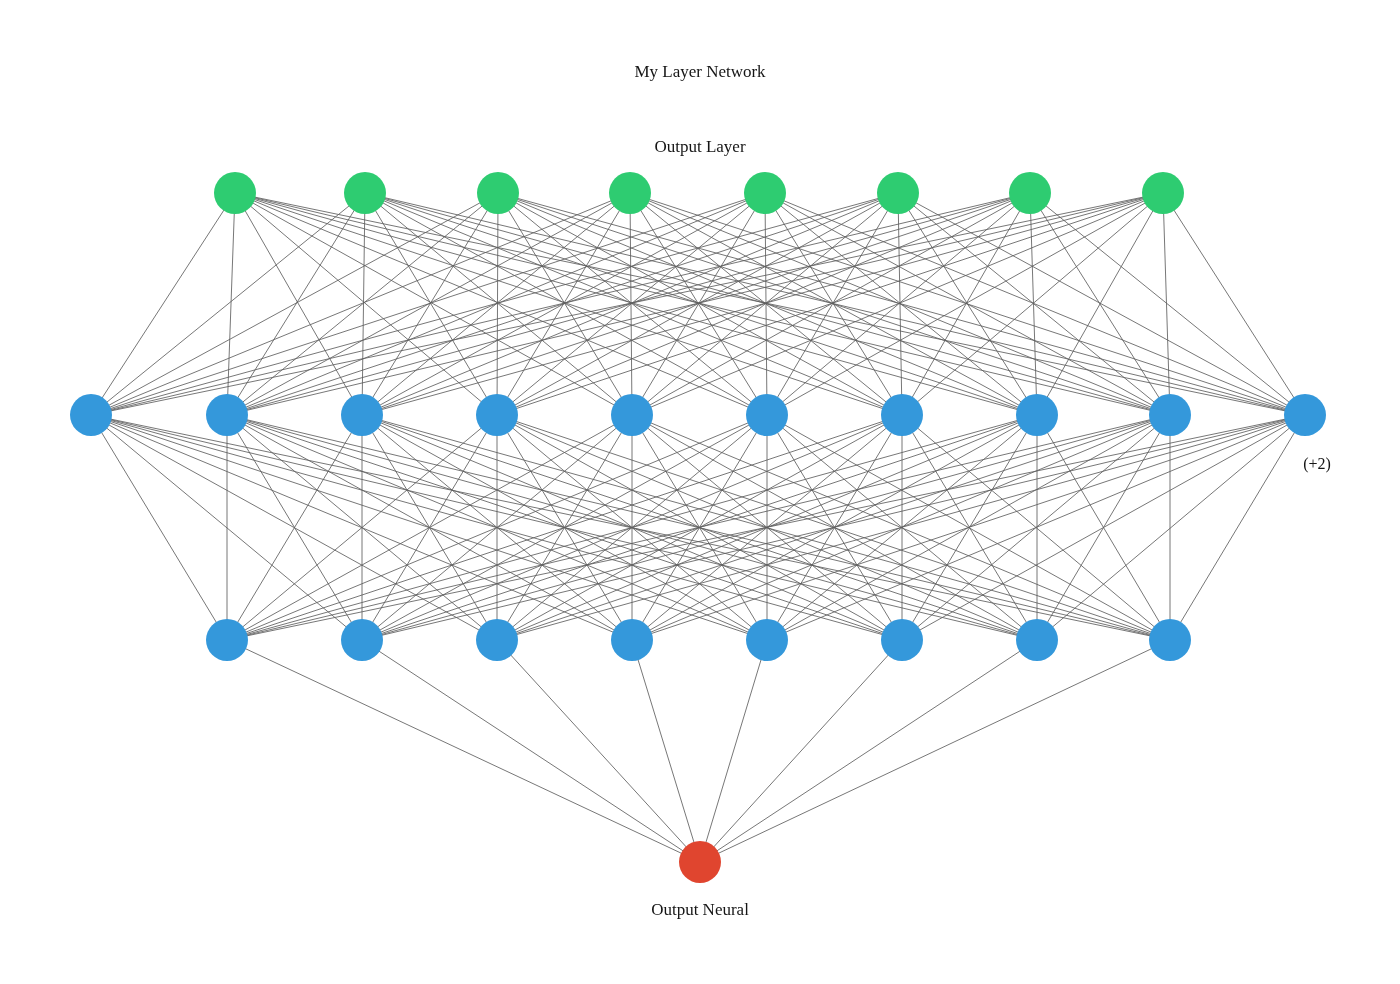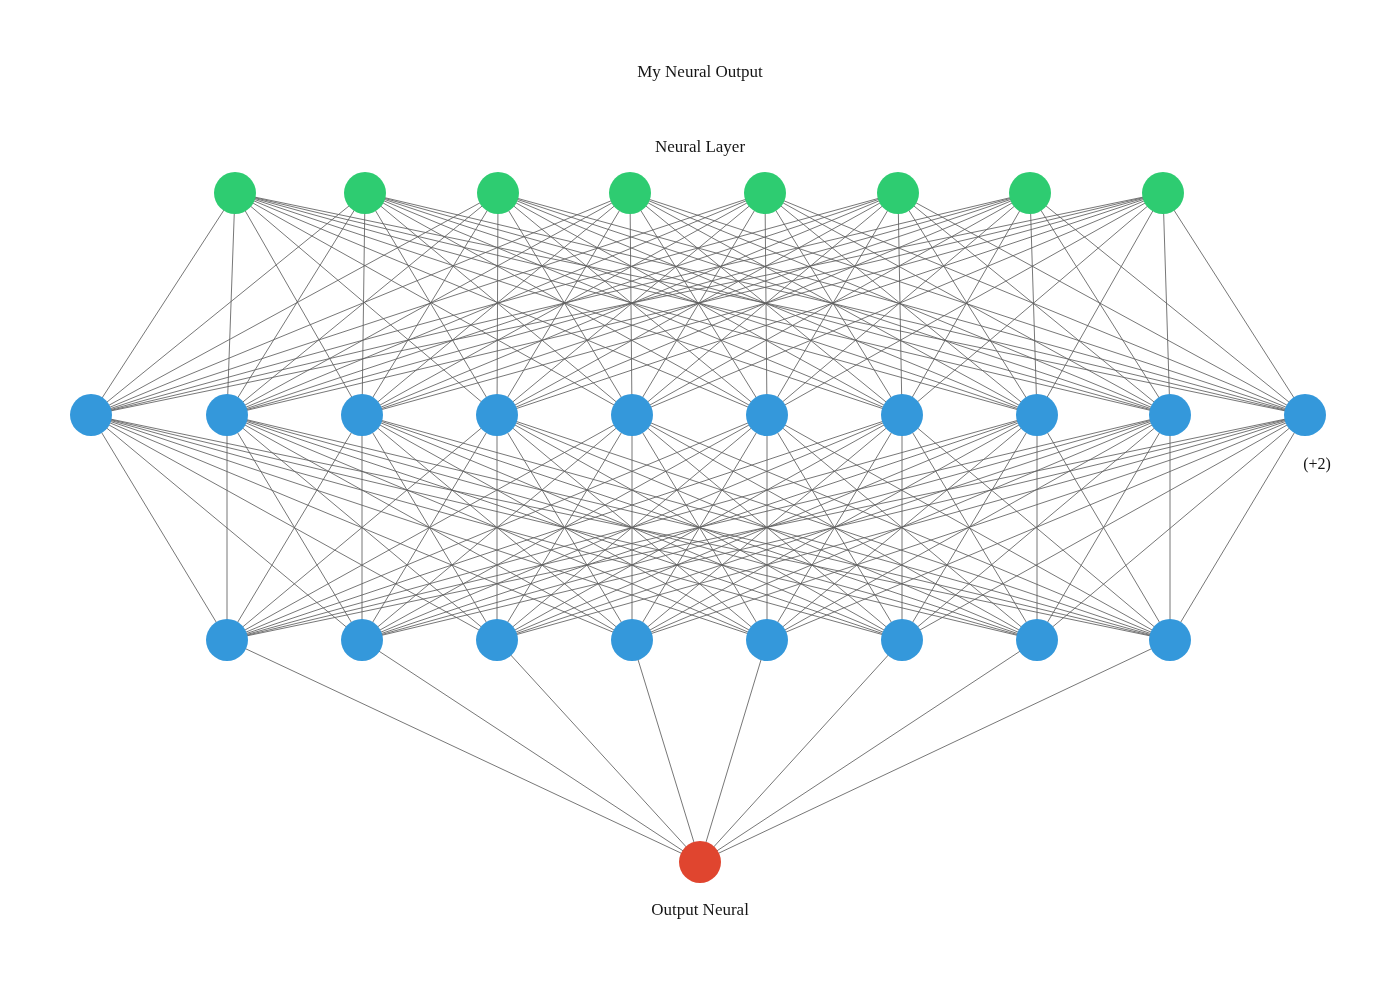--- a/index.html
+++ b/index.html
@@ -258,21 +258,21 @@
         <circle cx="497" cy="640" r="21" fill="#3498db"></circle>
         <circle cx="632" cy="640" r="21" fill="#3498db"></circle>
         <circle cx="767" cy="640" r="21" fill="#3498db"></circle>
         <circle cx="902" cy="640" r="21" fill="#3498db"></circle>
         <circle cx="1037" cy="640" r="21" fill="#3498db"></circle>
         <circle cx="1170" cy="640" r="21" fill="#3498db"></circle>
         <circle cx="700" cy="862" r="21" fill="#e0452f"></circle>
       </g>
   </svg>
 
-  <div class="fig-label" id="figure-title">My Neural Output</div>
-
-  <div class="fig-label" id="input-layer-label">Neural Layer</div>
+  <div class="fig-label" id="figure-title">My Layer Network</div>
+
+  <div class="fig-label" id="input-layer-label">Output Layer</div>
 
   <div class="fig-label" id="output-layer-label">Output Neural</div>
 
   <div class="fig-label" id="hidden-extra-label">(+2)</div>
 
 </div>
 
 </body></html>

